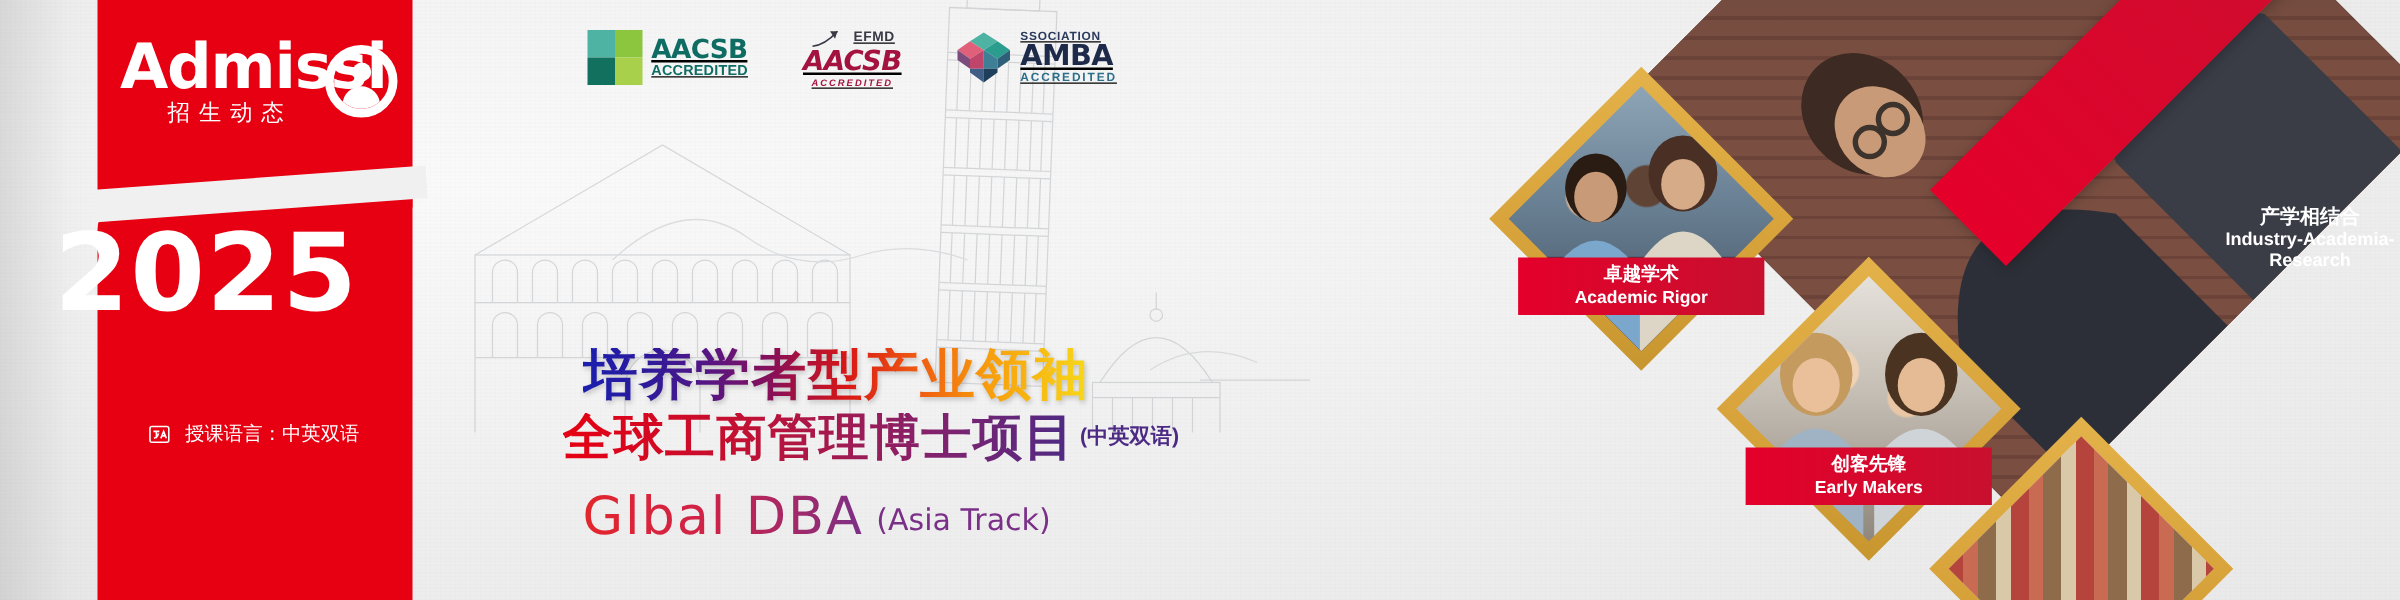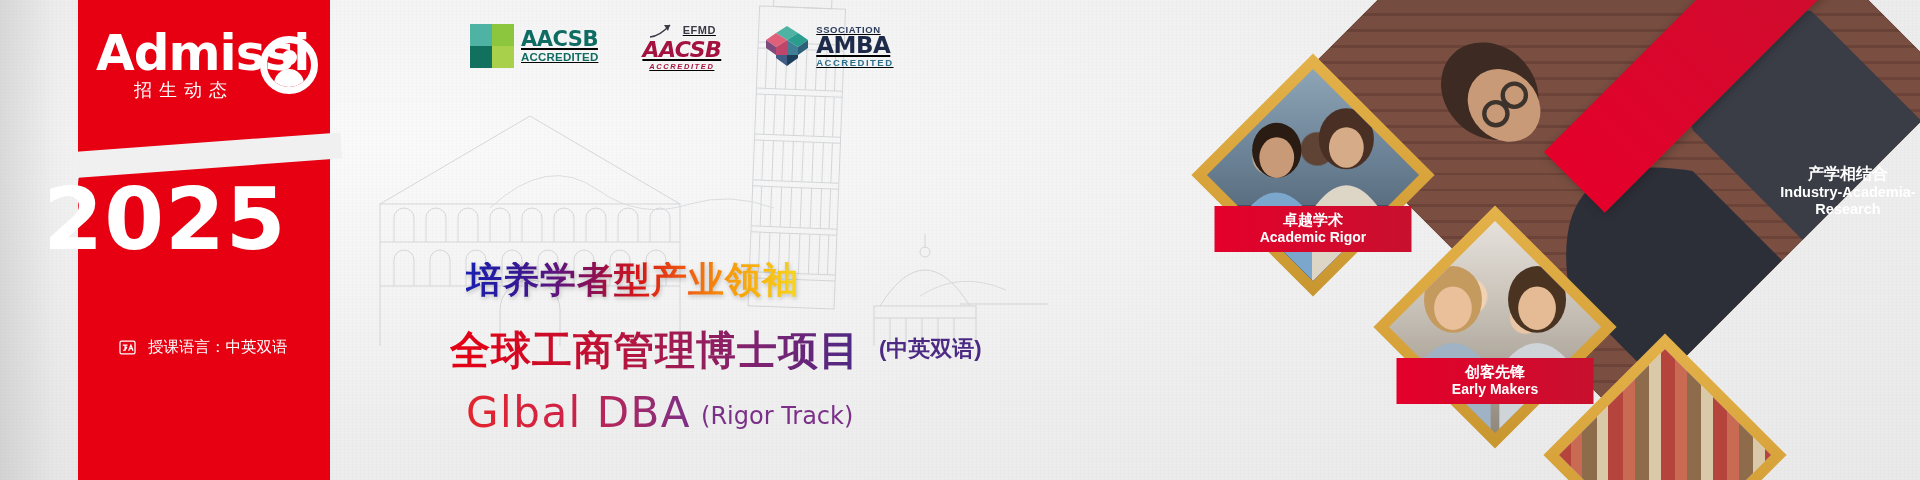--- a/index.html
+++ b/index.html
@@ -280,22 +280,22 @@
     height: 350px;
     opacity: .55;
     z-index: 2;
     pointer-events: none;
   }
 
   
   .headline-1 {
     position: absolute;
     left: 466px;
-    top: 262px;
-    font-size: 36px;
+    top: 278px;
+    font-size: 44px;
     font-weight: 800;
     letter-spacing: 1px;
     line-height: 1;
     white-space: nowrap;
     z-index: 5;
     background: linear-gradient(90deg,
         #1b1fb0 0%, #2a1a9c 12%, #5a1580 26%,
         #8b0f55 38%, #d81616 52%, #ef5a11 66%,
         #f79d0c 80%, #f7d81a 100%);
     -webkit-background-clip: text;
@@ -318,24 +318,24 @@
     font-weight: 800;
     letter-spacing: 1px;
     line-height: 1;
     background: linear-gradient(90deg, #e60012 0%, #c21133 35%, #7e2370 75%, #4c2a84 100%);
     -webkit-background-clip: text;
     background-clip: text;
     color: transparent;
     -webkit-text-fill-color: transparent;
   }
   .h2-sub {
-    font-size: 22px;
+    font-size: 17px;
     font-weight: 700;
     color: #4c2a84;
-    margin-left: 19px;
+    margin-left: 4px;
     padding-bottom: 3px;
   }
   .headline-3 {
     position: absolute;
     left: 466px;
     top: 392px;
     display: flex;
     align-items: flex-end;
     z-index: 5;
     white-space: nowrap;
@@ -684,21 +684,21 @@
 
   <div class="headline-1">培养学者型产业领袖</div>
 
   <div class="headline-2">
     <span class="h2-main">全球工商管理博士项目</span>
     <span class="h2-sub">(中英双语)</span>
   </div>
 
   <div class="headline-3">
     <span class="h3-main">Glbal DBA</span>
-    <span class="h3-sub">(Rigor Track)</span>
+    <span class="h3-sub">(Asia Track)</span>
   </div>
 
   <div class="collage">
 
     <div class="photo-big">
       <div class="photo-big-inner"></div>
       <div class="photo-big-people">
         <svg width="100%" height="100%" viewBox="0 0 470 470" preserveAspectRatio="none">
           <g transform="rotate(-45 235 235)">
 

